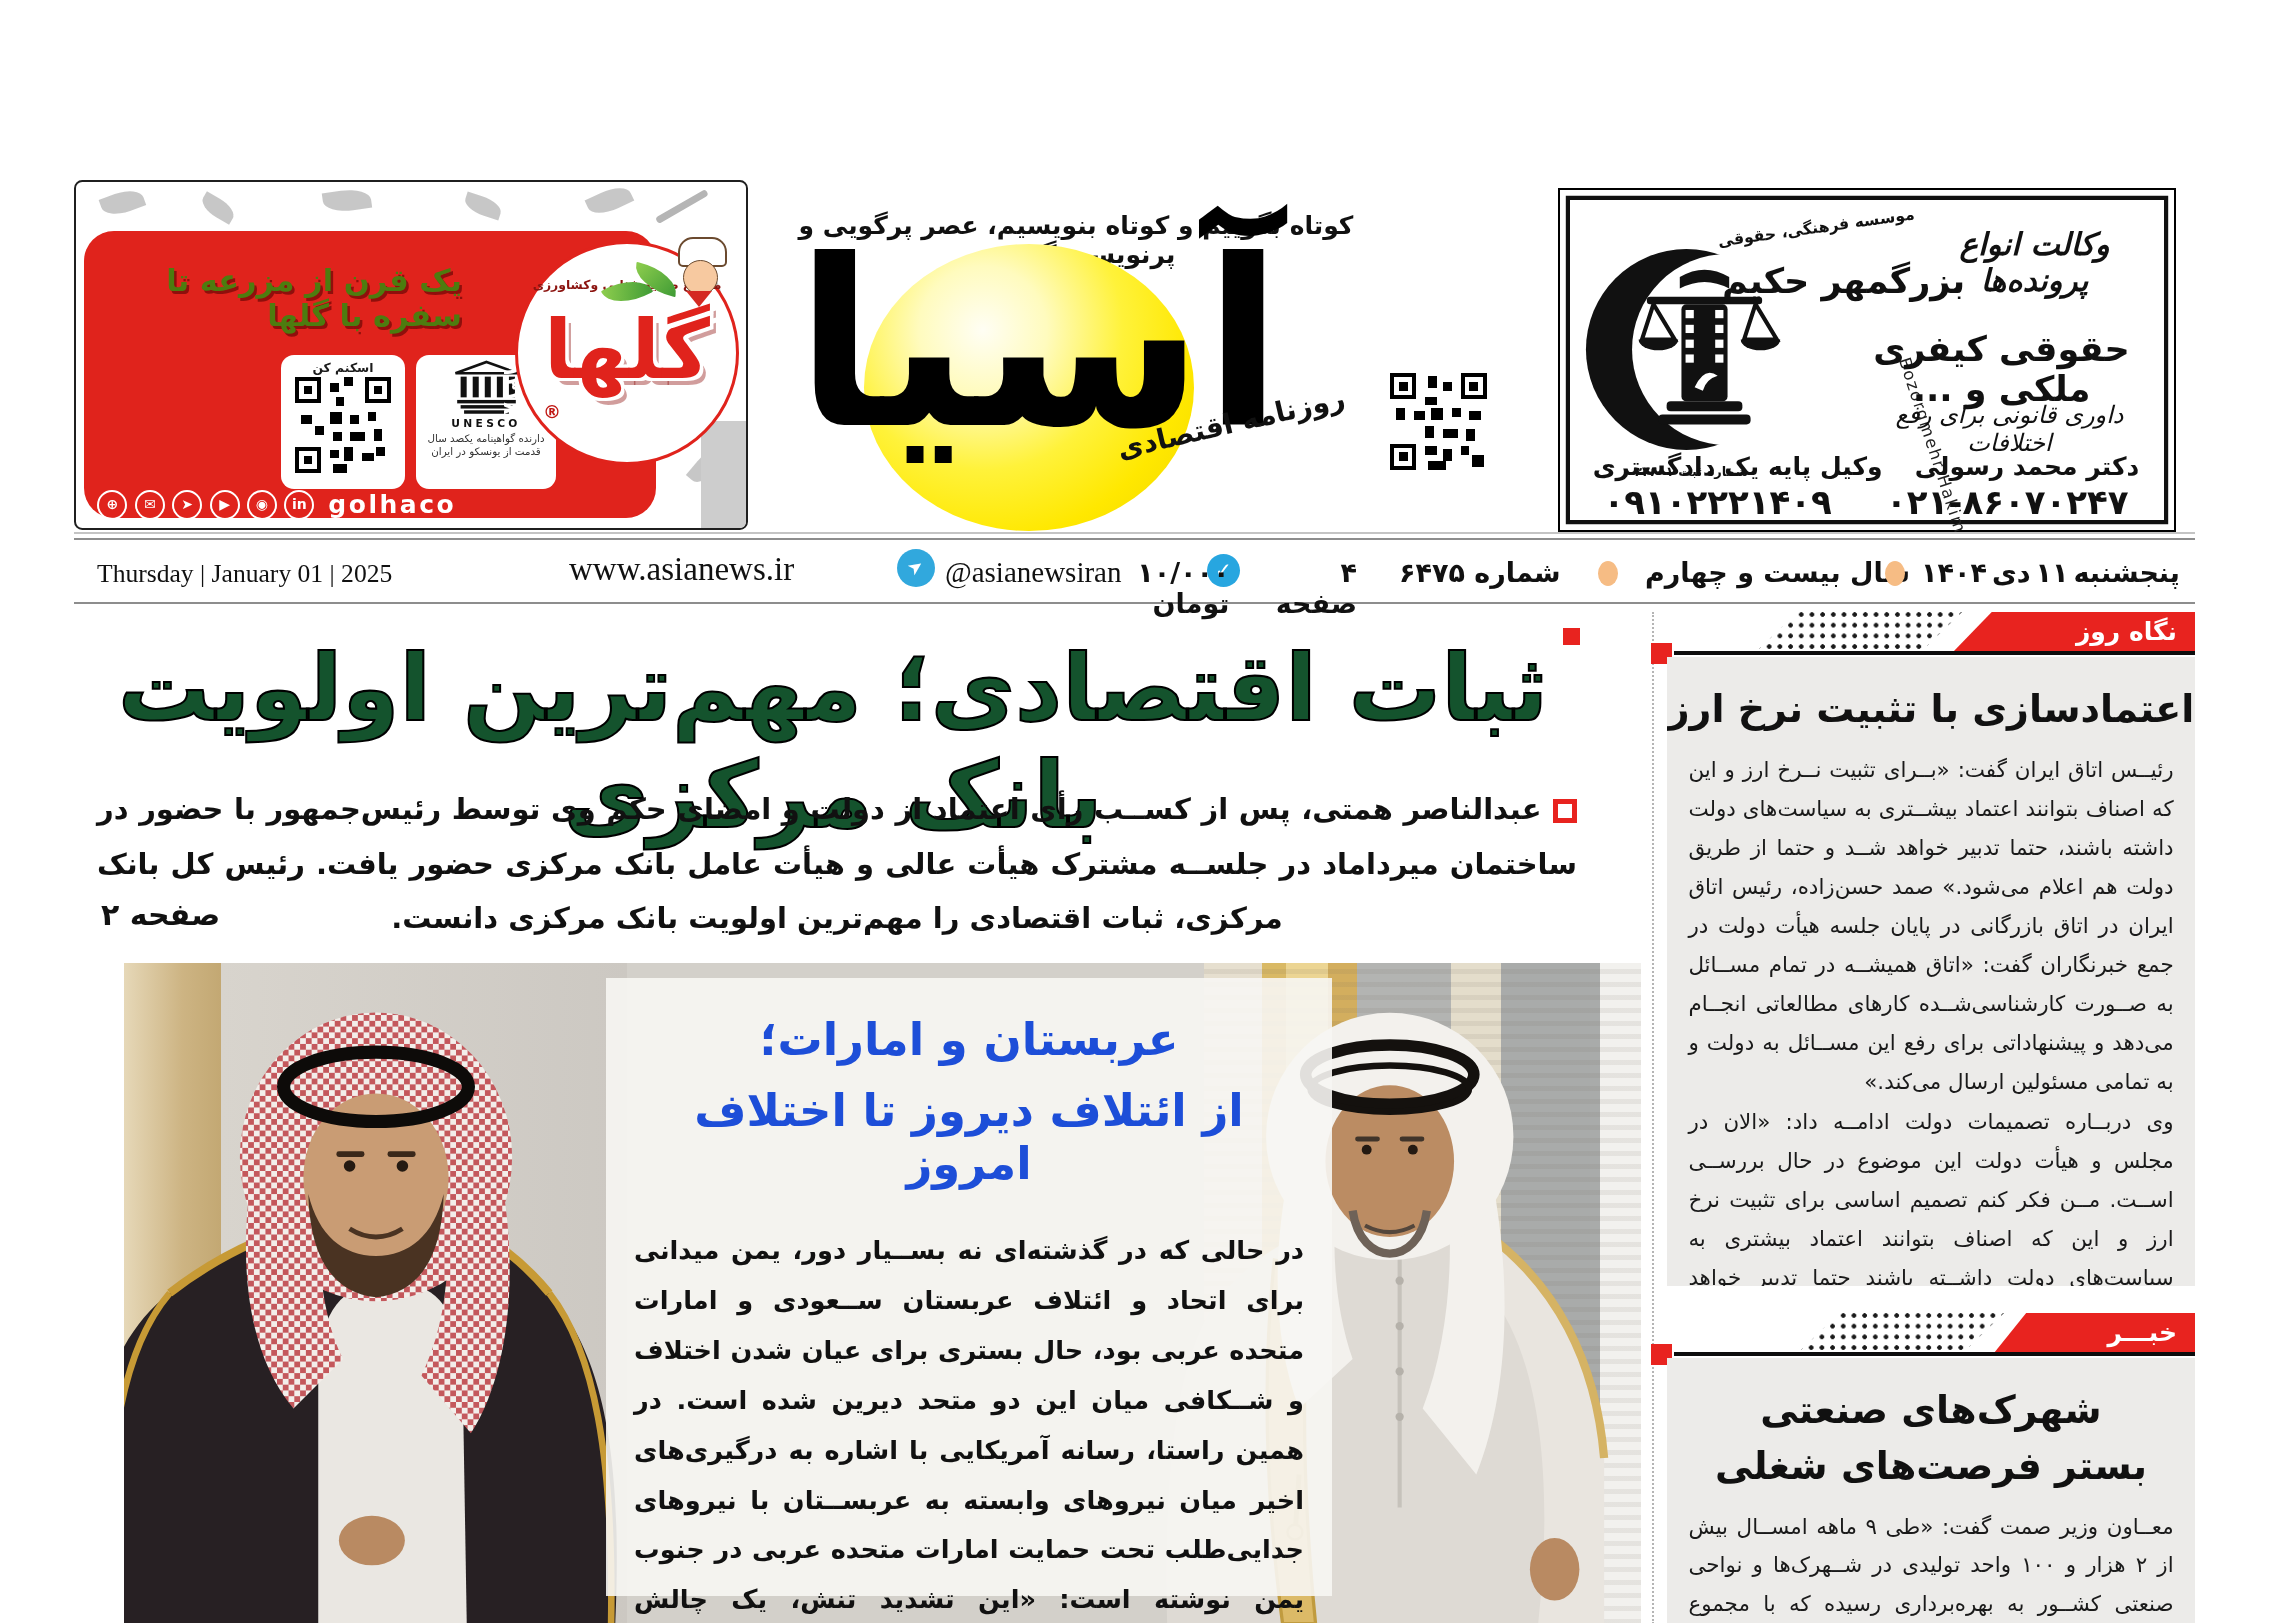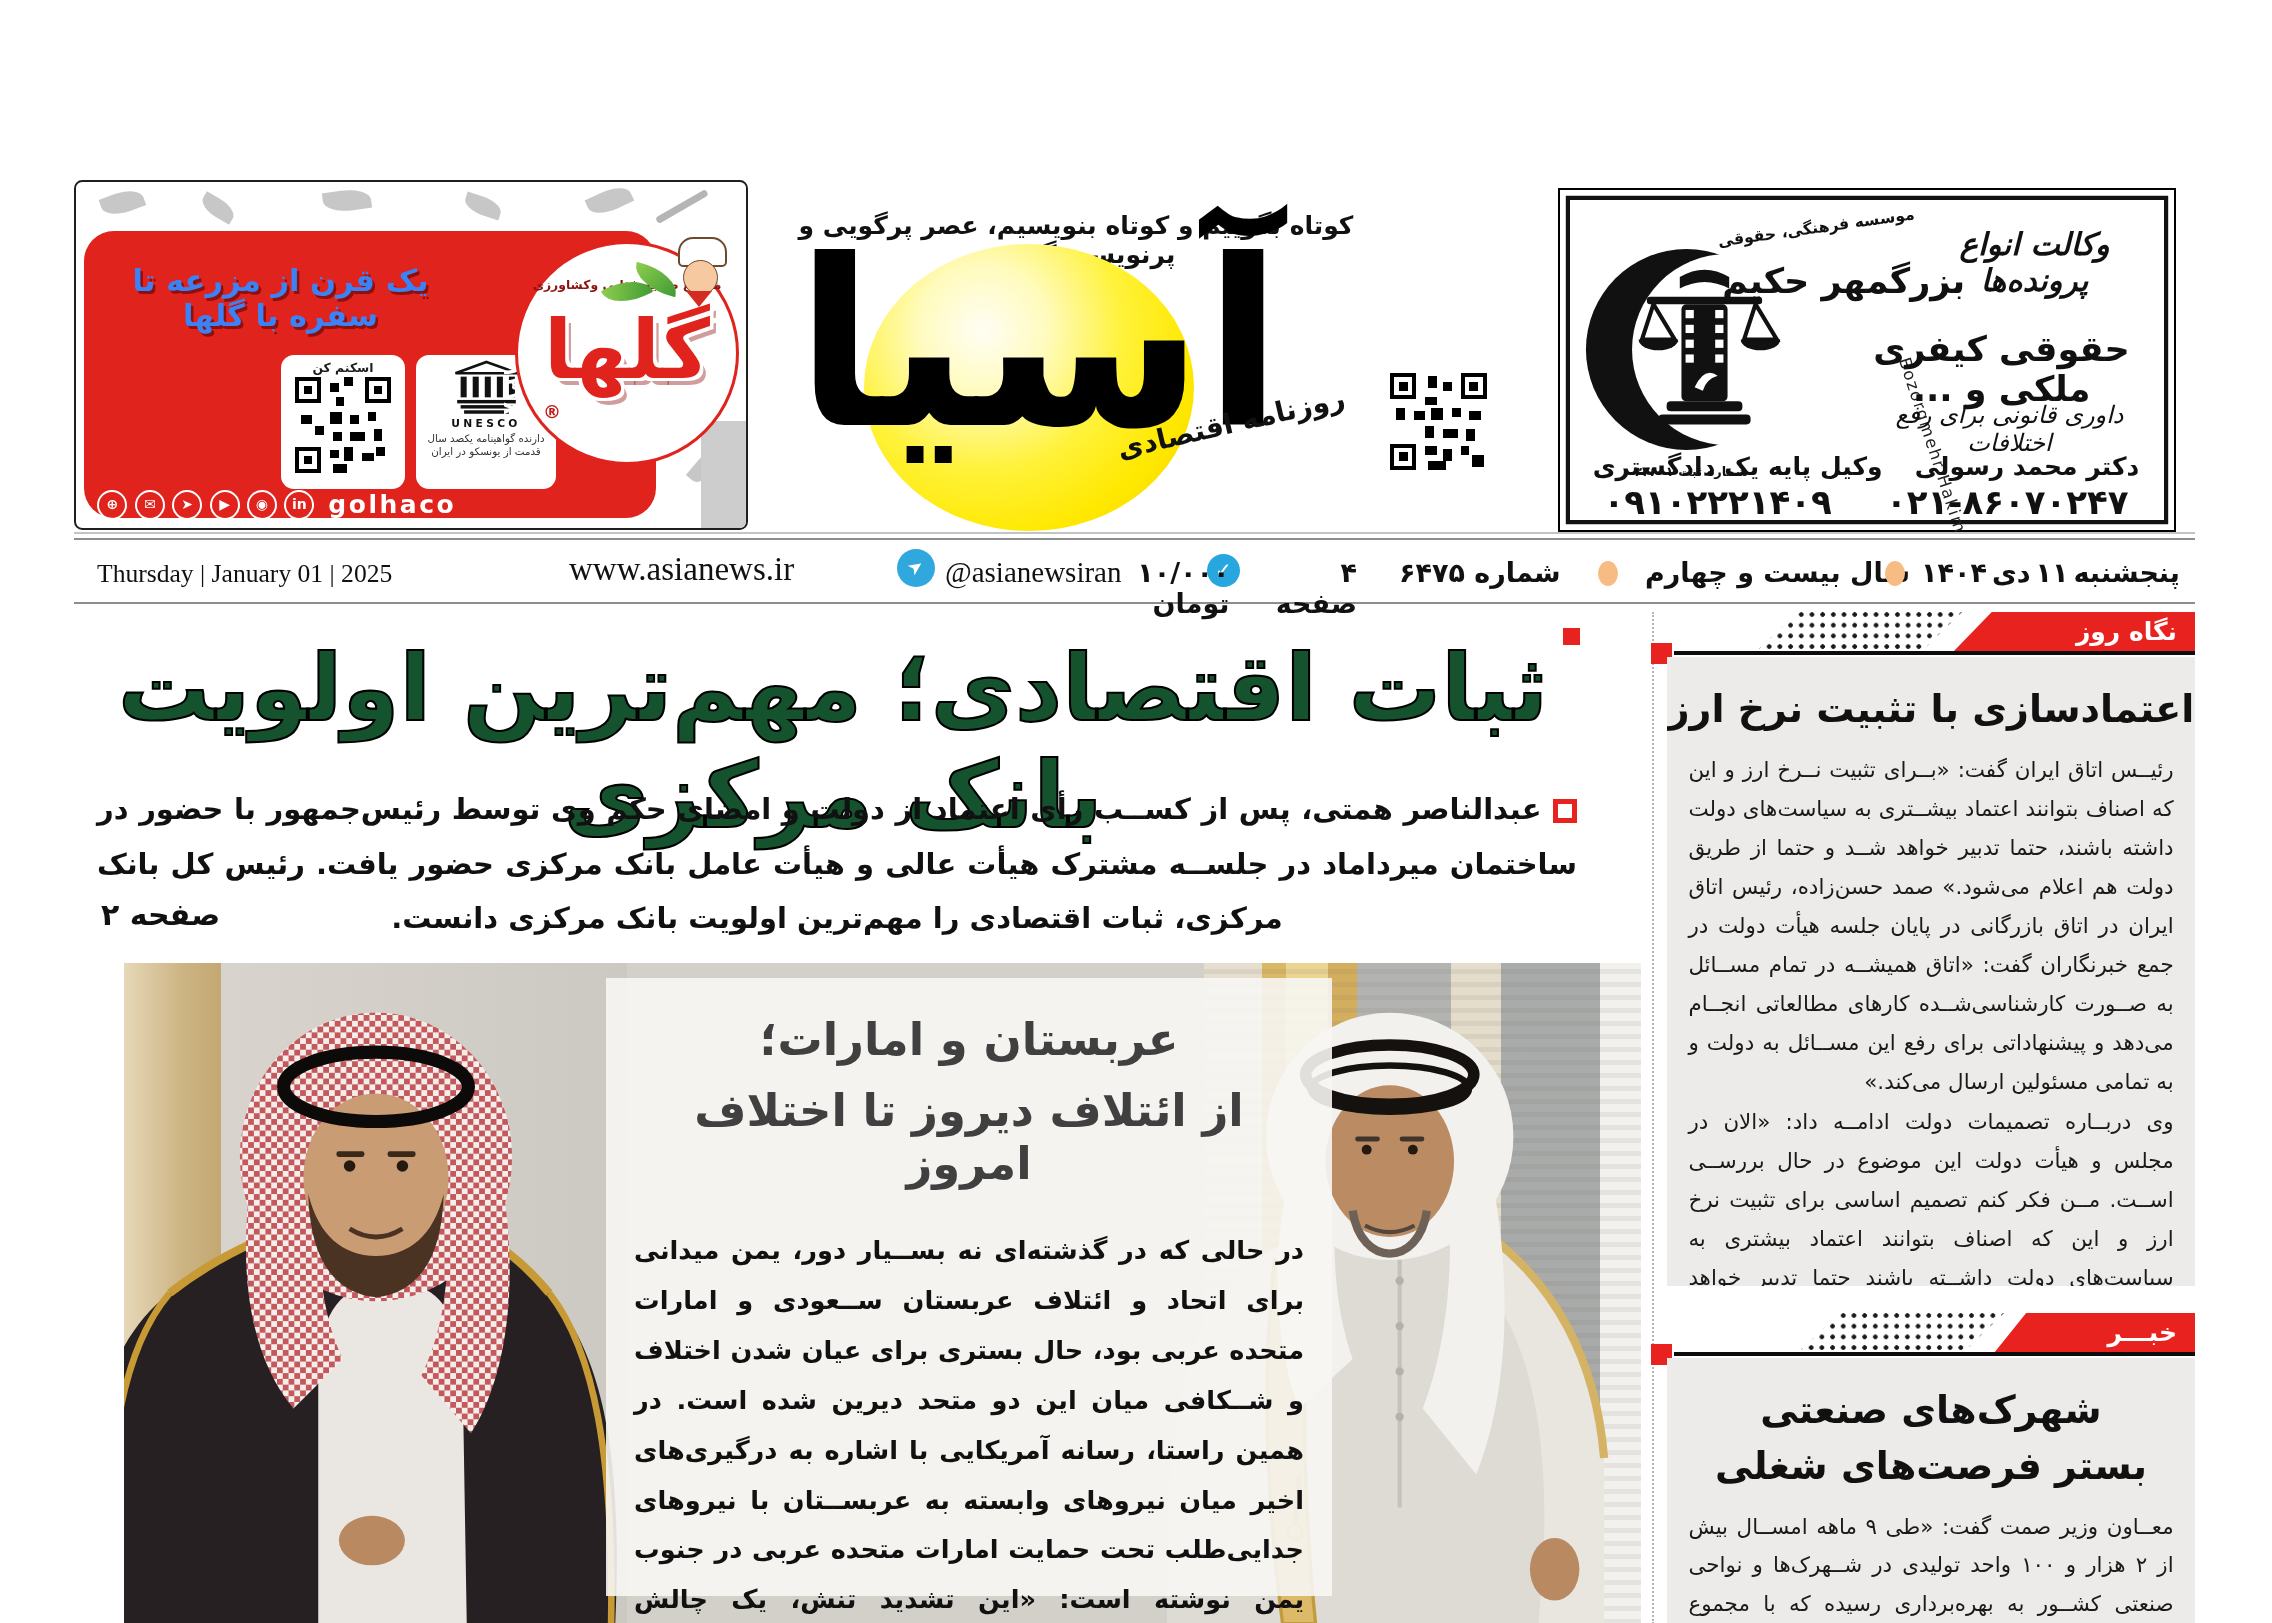--- a/index.html
+++ b/index.html
@@ -17,21 +17,21 @@
   .lf3{left:247px;top:8.2px;width:48px;height:21.4px;transform:rotate(-8deg);}
   .lf4{left:388px;top:15px;width:38px;height:18px;transform:rotate(18deg);}
   .lf5{left:511px;top:8.2px;width:45px;height:21.4px;transform:rotate(-25deg);}
   .lf6{left:614px;top:99px;width:41px;height:20px;transform:rotate(65deg);}
   .lf7{left:610px;top:272px;width:45px;height:21.4px;transform:rotate(-50deg);}
   .stick{background:#b5b5b5;border-radius:3.3px;}
   .st1{left:577px;top:21.4px;width:58px;height:7.4px;transform:rotate(-30deg);}
   .st2{left:606px;top:181px;width:49px;height:6.6px;transform:rotate(70deg);}
   .golha-gray-corner{right:0;bottom:0;width:45px;height:107px;background:#cdcdcd;}
   .golha-red{left:8.2px;top:49px;width:572px;height:287px;background:#e0231c;border-radius:30px;}
-  .golha-slogan{left:23px;top:81px;width:363px;text-align:center;font-size:30.5px;font-weight:bold;color:#3b82f6;
+  .golha-slogan{left:23px;top:81px;width:363px;font-size:30.5px;font-weight:bold;color:#4d7c0f;
                 text-shadow:2.5px 2.5px 0 #8f0f0c;direction:rtl;}
   .golha-qr-box{left:205px;top:173px;width:124px;height:134px;background:#fff;border-radius:13px;text-align:center;}
   .golha-qr-box .lbl{position:static;display:block;font-size:12.4px;font-weight:bold;color:#1c1c1c;margin-top:5px;direction:rtl;}
   .golha-qr-box svg{position:static;margin-top:1.6px;}
   .golha-unesco-box{left:340px;top:173px;width:140px;height:134px;background:#fff;border-radius:13px;text-align:center;}
   .golha-unesco-box svg{position:static;margin-top:5px;}
   .golha-unesco-box .uword{position:static;display:block;font-size:10.7px;font-weight:bold;letter-spacing:3.3px;color:#111;}
   .golha-unesco-box .ucap{position:static;display:block;font-size:10.3px;color:#333;direction:rtl;line-height:1.35;margin-top:1.6px;}
   .golha-circle{left:439px;top:59px;width:218px;height:218px;border-radius:50%;background:#fff;border:3.3px solid #e0231c;}
   .golha-circ-tag{left:11.5px;right:11.5px;top:33px;text-align:center;font-size:12.4px;font-weight:bold;color:#8c1410;direction:rtl;}
@@ -114,21 +114,21 @@
   .ph-l3{left:503px;top:0;width:577px;height:100%;background:#d3d0ca;}
   .ph-l4{left:1080px;top:0;width:437px;height:100%;
          background:
            repeating-linear-gradient(0deg, rgba(110,100,88,.10) 0 5px, transparent 5px 13px),
            linear-gradient(90deg,#e6dfcf 0 58px,#d9b965 58px 82px,#ecd593 82px 124px,#d3ae5e 124px 153px,
                            #b3b4b2 153px 247px,#e4ddcb 247px 297px,#a9abaa 297px 396px,#f2f1ee 396px 437px);}
   .mbs-svg{position:absolute;left:-78px;top:0;}
   .mbz-svg{position:absolute;left:903px;top:0;}
   .photo-panel{left:482px;top:15px;width:726px;height:618px;background:rgba(247,246,243,.90);
                box-sizing:border-box;padding:35px 28px 0;text-align:center;}
-  .ps-h1,.ps-h2{font-size:45px;font-weight:bold;direction:rtl;color:#404040;}
+  .ps-h1,.ps-h2{font-size:45px;font-weight:bold;direction:rtl;color:#1d4ed8;}
   .ps-h2{margin-top:18px;}
   .ps-body{margin-top:36px;font-size:25.6px;font-weight:bold;line-height:1.95;text-align:justify;text-align-last:center;
            direction:rtl;color:#111;}
 
   
   .vdivider{left:1652px;top:612px;height:1012px;width:0;border-left:2.5px dotted #b5b5b5;}
   .hatch{background-image:radial-gradient(circle at 2.5px 2.5px,#1a1a1a 2px,transparent 2.5px);background-size:10.7px 10.7px;
          clip-path:polygon(20% 0,100% 0,80% 100%,0 100%);}
   .hatch1{left:1756px;top:612px;width:206px;height:40px;}
   .hatch2{left:1798px;top:1313px;width:206px;height:40px;}

